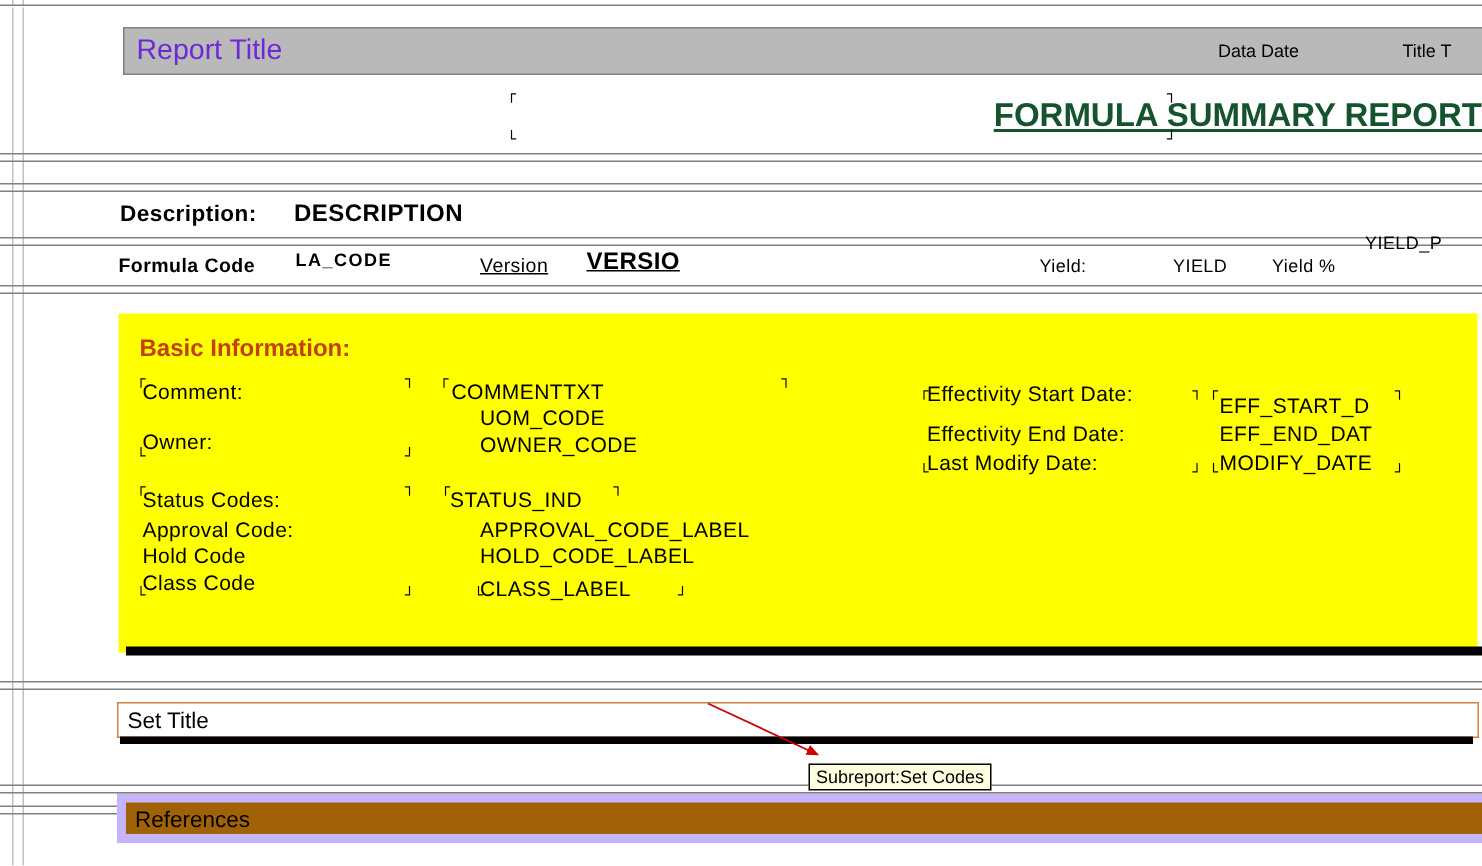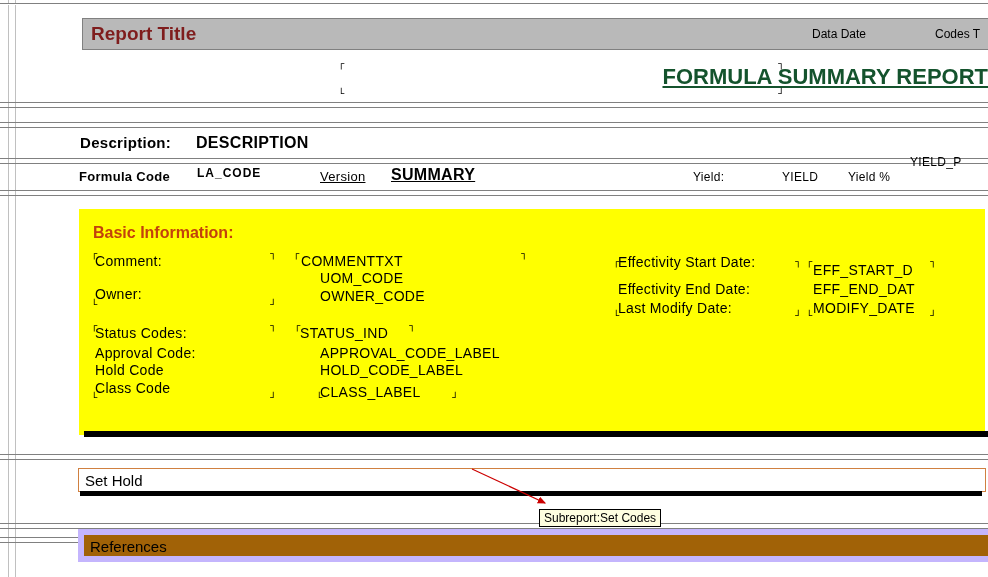--- a/index.html
+++ b/index.html
@@ -2,21 +2,21 @@
 <html><head>
 <meta charset="utf-8">
 <style>
 body{margin:0;font-family:Arial,Helvetica,sans-serif;font-size:13px;background:#fff}
 .canvas{position:relative;width:988px;height:577px;overflow:hidden}
 .section-rule{position:absolute;left:0;height:0;width:988px;border-top:1px solid #808080;border-bottom:1px solid #fff}
 .dbl-rule{position:absolute;left:0;width:988px;height:6px}
 .dbl-rule .a{position:absolute;top:0;left:0;width:100%;border-top:1px solid #808080}
 .dbl-rule .b{position:absolute;top:5px;left:0;width:100%;border-top:1px solid #808080}
 .title-bar{position:absolute;left:82px;top:18px;height:30px;width:906px;background:#b9b9b9;border:1px solid #808080;display:flex;align-items:center}
-.title-bar .txt{padding-left:8px;font-size:19px;font-weight:bold;color:#7f1d1d}
+.title-bar .txt{padding-left:8px;font-size:19px;font-weight:normal;color:#6d28d9}
 .report-hdr{position:absolute;left:0;width:988px;text-align:right;font-size:22px;font-weight:bold;color:#14532d;text-decoration:underline}
 .field{position:absolute;white-space:pre;letter-spacing:0.3px}
 .lbl{font-size:14px}
 .val{font-size:14px}
 .bold{font-weight:bold}
 .yellow-box{position:absolute;left:79px;top:209px;width:906px;height:226px;background:#ffff00}
 .yellow-shadow{position:absolute;left:84px;top:431px;width:906px;height:6px;background:#000}
 .blue-head{position:absolute;left:93px;top:224px;font-size:16px;font-weight:bold;color:#c2410c}
 .set-box{position:absolute;left:78px;top:468px;width:906px;height:22px;background:#fff;border:1px solid #d08040}
 .set-box .lab{position:absolute;left:6px;top:3px;font-size:15px}
@@ -64,38 +64,38 @@
     </div>
 <div class="dbl-rule" style="top:537px">
       <div class="a"></div>
       <div class="b"></div>
     </div>
 
 <div class="title-bar">
 <span class="txt">Report Title</span>
 </div>
 <span class="data-hdr" style="left:812px;top:27px">Data Date</span>
-<span class="data-hdr" style="left:935px;top:27px">Codes T</span>
+<span class="data-hdr" style="left:935px;top:27px">Title T</span>
 
 <div class="report-hdr" style="top:64px">FORMULA SUMMARY REPORT</div>
 
 <div class="corners">
 <span style="left:338px;top:58px">┌</span>
       <span style="left:778px;top:58px">┐</span>
 <span style="left:338px;top:88px">└</span>
       <span style="left:778px;top:88px">┘</span>
 </div>
 
 <span class="field lbl bold" style="left:80px;top:134px;font-size:15px">Description:</span>
 <span class="field val bold" style="left:196px;top:134px;font-size:16px">DESCRIPTION</span>
 
 <span class="field lbl bold" style="left:79px;top:169px;font-size:13px">Formula Code</span>
 <span class="field val bold" style="left:197px;top:166px;font-size:12px;letter-spacing:1px">LA_CODE</span>
 <span class="field lbl" style="left:320px;top:169px;text-decoration:underline;font-size:13px">Version</span>
-<span class="field val bold" style="left:391px;top:166px;font-size:16px;text-decoration:underline">SUMMARY</span>
+<span class="field val bold" style="left:391px;top:166px;font-size:16px;text-decoration:underline">VERSIO</span>
 <span class="field lbl little" style="left:693px;top:170px">Yield:</span>
 <span class="field val little" style="left:782px;top:170px">YIELD</span>
 <span class="field lbl little" style="left:848px;top:170px">Yield %</span>
 <span class="field val little" style="left:910px;top:155px">YIELD_P</span>
 
 <div class="yellow-box"></div>
 <div class="yellow-shadow"></div>
 <span class="blue-head">Basic Information:</span>
 
 <span class="field lbl" style="left:95px;top:253px">Comment:</span>
@@ -140,21 +140,21 @@
       <span style="left:795px;top:256px">┐</span>
 <span style="left:806px;top:256px">┌</span>
       <span style="left:930px;top:256px">┐</span>
 <span style="left:613px;top:310px">└</span>
       <span style="left:795px;top:310px">┘</span>
 <span style="left:806px;top:310px">└</span>
       <span style="left:930px;top:310px">┘</span>
 </div>
 
 <div class="set-box">
-<span class="lab">Set Hold</span>
+<span class="lab">Set Title</span>
 </div>
 <div class="set-underline"></div>
 
 <svg class="arrow">
 <defs>
         <marker id="ah" markerWidth="8" markerHeight="8" refX="6" refY="3" orient="auto">
           <path d="M0,0 L7,3 L0,6 Z" fill="#cc0000"></path>
         </marker>
       </defs>
 <line x1="2" y1="2" x2="75" y2="36" stroke="#cc0000" stroke-width="1.2" marker-end="url(#ah)"></line>

